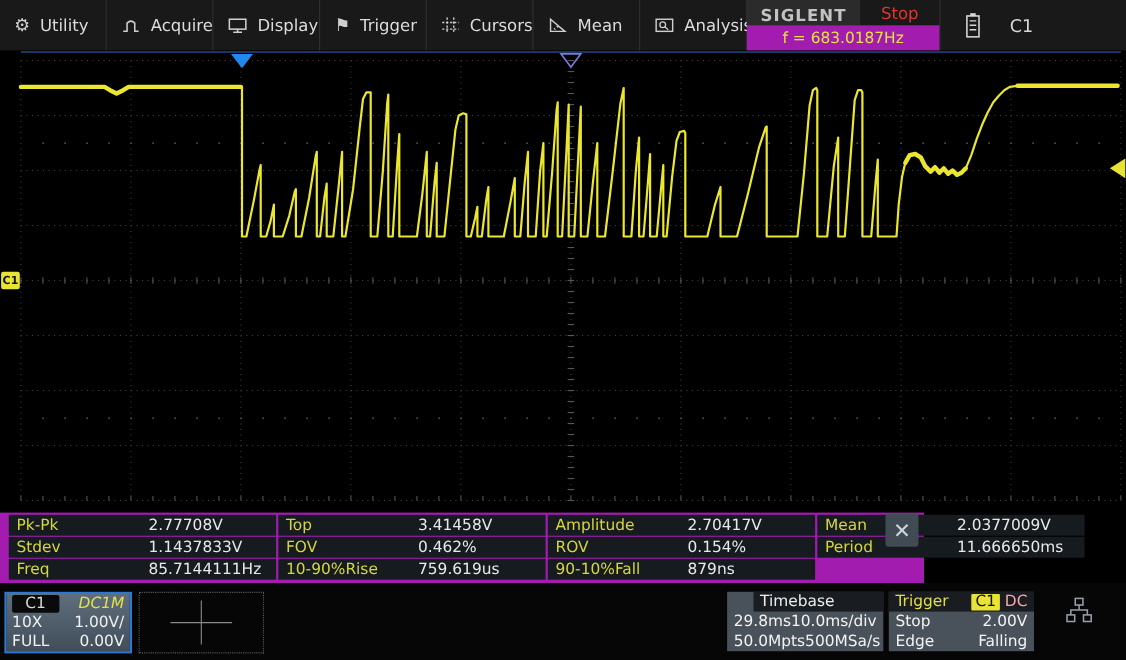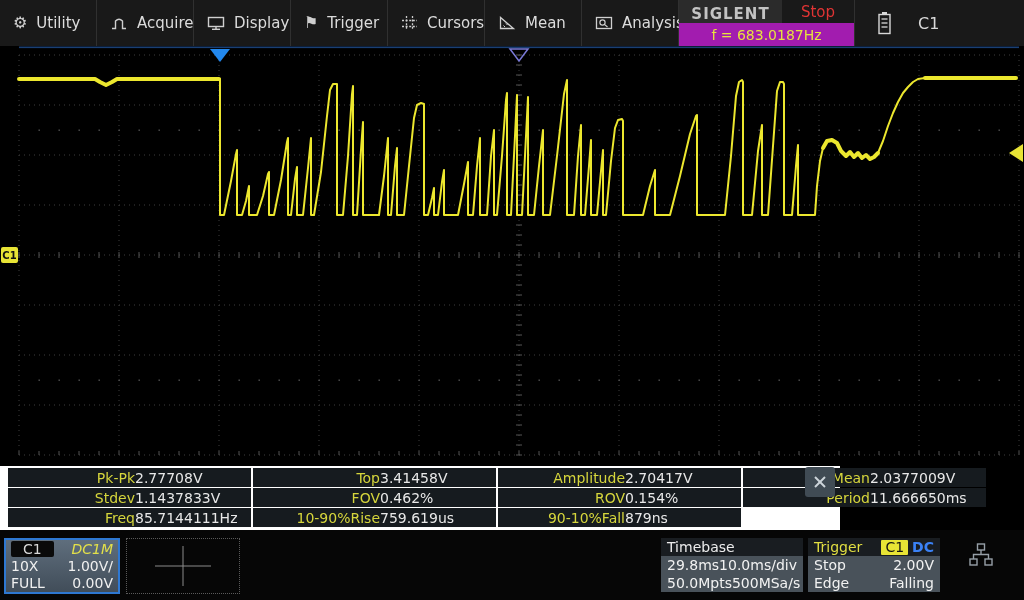--- a/index.html
+++ b/index.html
@@ -25,46 +25,46 @@
              font-size:14px;color:#e6e23e;background:#a21caf;}
   .status-right{flex:1;display:flex;align-items:center;gap:26px;padding-left:22px;}
   .ch-indicator{font-size:16px;color:#d8d8d8;}
   
   .plot-wrap{position:absolute;left:0;top:46px;width:1024px;height:420px;background:#000;}
   .plot-wrap svg{position:absolute;left:0;top:0;}
   .ch-offset-chip{position:absolute;left:1px;top:201px;width:17px;height:16px;background:#e8e435;
        color:#111;font-size:10px;font-weight:bold;display:flex;align-items:center;justify-content:center;
        border-radius:2px;}
   
-  .measure-panel{position:absolute;left:0;top:466px;width:840px;height:64px;background:#ffffff;text-align:right;}
+  .measure-panel{position:absolute;left:0;top:466px;width:840px;height:64px;background:#a21caf;}
   .mgrid{position:absolute;left:8px;top:2px;width:978px;display:grid;
          grid-template-columns:243px 243px 243px 243px;grid-column-gap:2px;grid-row-gap:1px;}
   .mcell{height:19px;background:#161b1f;display:flex;align-items:center;font-size:14px;}
   .mlabel{flex:0 0 120px;padding-left:7px;color:#d6d63c;white-space:nowrap;}
   .mvalue{color:#e8e8e8;white-space:nowrap;}
   .close-btn{position:absolute;right:5px;top:1px;width:30px;height:30px;background:#404b54;
              border-radius:3px;display:flex;align-items:center;justify-content:center;}
   
   .bottombar{position:absolute;left:0;top:530px;width:1024px;height:70px;background:#060606;}
   .chan-box{position:absolute;left:4px;top:8px;width:112px;height:52px;border:2px solid #2e78d2;
             background:linear-gradient(#5f6e7d,#414d59);font-size:14px;color:#f0f0f0;}
   .chan-row{display:flex;justify-content:space-between;align-items:center;height:17px;padding:0 5px;}
   .chan-chip{background:#0a0a0a;color:#d8d8d8;padding:0 12px;border-radius:2px;font-size:14px;height:16px;
              display:flex;align-items:center;}
   .coupling{color:#e3e04a;font-style:italic;}
   .add-box{position:absolute;left:126px;top:8px;width:112px;height:54px;border:1px dotted #5a5a5a;
            display:flex;align-items:center;justify-content:center;}
   .tb-box{position:absolute;left:661px;top:8px;width:142px;height:54px;background:#49525a;font-size:14px;}
-  .tb-head{height:18px;background:#191d21;color:#ececec;display:flex;align-items:center;padding:0 6px;}
+  .tb-head{height:18px;background:#191d21;color:#ececec;display:flex;align-items:center;padding:0 6px;margin-left:24px;}
   .tb-row{height:18px;display:flex;align-items:center;justify-content:space-between;padding:0 6px;color:#f2f2f2;}
   .trig-box{position:absolute;left:808px;top:8px;width:132px;height:54px;background:#49525a;font-size:14px;}
   .trig-head{height:18px;background:#191d21;display:flex;align-items:center;padding:0 6px;gap:4px;}
   .trig-title{color:#e2df42;flex:1;}
   .trig-chip{background:#e8e435;color:#111;padding:0 4px;height:15px;display:flex;align-items:center;border-radius:1px;}
-  .trig-coup{color:#3b82f6;font-weight:bold;}
+  .trig-coup{color:#fca5a5;}
   .net-icon-wrap{position:absolute;left:968px;top:12px;}
 </style>
 </head>
 <body>
 
 <div class="topbar">
   <div class="menu-item">
     <span class="uni">⚙</span>
     <span class="mi-label">Utility</span>
   </div>

